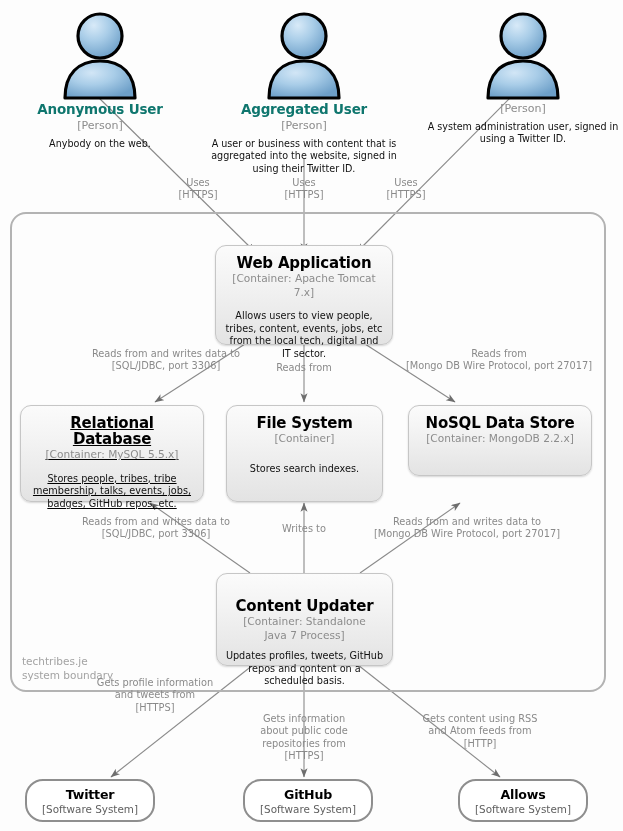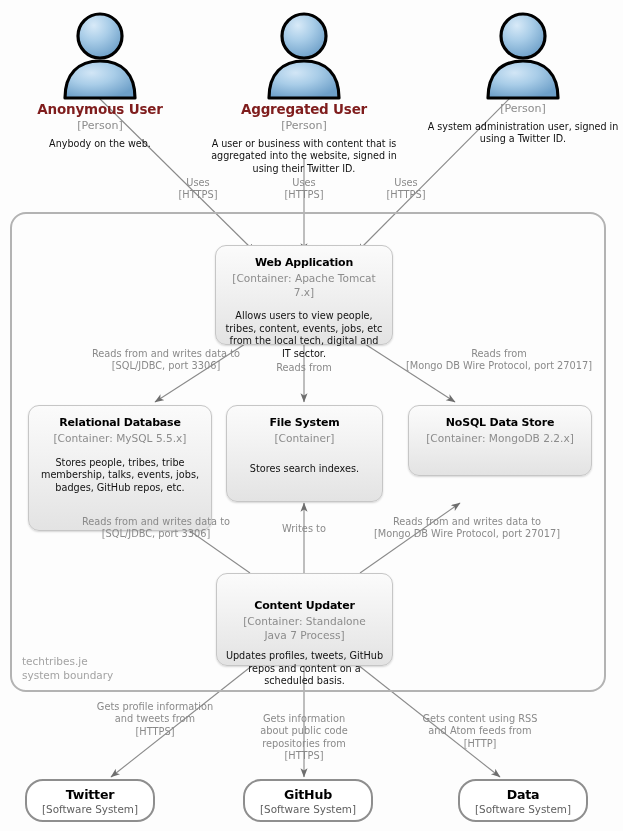--- a/index.html
+++ b/index.html
@@ -30,21 +30,21 @@
   }
   .person-icon {
     width: 88px;
     height: 92px;
     margin: 0 auto;
     display: block;
   }
   .person-name {
     font-size: 13.5px;
     font-weight: bold;
-    color: #7f1d1d;
+    color: #0f766e;
     letter-spacing: -0.2px;
     margin-top: 1px;
     white-space: nowrap;
   }
   .person-type {
     font-size: 11px;
     color: #8c8c8c;
     margin-top: 2px;
   }
   .person-desc {
@@ -75,21 +75,21 @@
     position: absolute;
     box-sizing: border-box;
     border: 1px solid #c6c6c6;
     border-radius: 11px;
     background: linear-gradient(to bottom, #fbfbfb 0%, #f2f2f2 40%, #e3e3e3 100%);
     box-shadow: 0 1px 2px rgba(0,0,0,0.16);
     text-align: center;
     padding: 9px 8px 8px 8px;
   }
   .box-title {
-    font-size: 11px;
+    font-size: 15px;
     font-weight: bold;
     color: #000000;
     letter-spacing: -0.2px;
     line-height: 16px;
     text-align: center;
   }
   .box-tech {
     font-size: 10.6px;
     color: #8c8c8c;
     line-height: 13.5px;
@@ -236,21 +236,21 @@
 content, events, jobs, etc from the
 local tech, digital and IT sector.</div>
   </div>
 
   <div class="edge-label" style="left:66px; top:348px; width:200px;">Reads from and writes data to
 [SQL/JDBC, port 3306]</div>
   <div class="edge-label" style="left:264px; top:362px; width:80px;">Reads from</div>
   <div class="edge-label" style="left:390px; top:348px; width:218px;">Reads from
 [Mongo DB Wire Protocol, port 27017]</div>
 
-  <div class="container-box" style="left:28px; top:405px; width:184px; height:126px;">
+  <div class="container-box" style="left:20px; top:405px; width:184px; height:97px;text-decoration:underline;">
     <div class="box-title">Relational Database</div>
     <div class="box-tech">[Container: MySQL 5.5.x]</div>
     <div class="box-desc">Stores people, tribes, tribe
 membership, talks, events, jobs,
 badges, GitHub repos, etc.</div>
   </div>
 
   <div class="container-box" style="left:226px; top:405px; width:157px; height:97px;">
     <div class="box-title">File System</div>
     <div class="box-tech">[Container]</div>
@@ -270,21 +270,21 @@
 
   <div class="container-box" style="left:216px; top:573px; width:177px; height:93px; padding-top:24px;">
     <div class="box-title">Content Updater</div>
     <div class="box-tech" style="white-space:pre-line;">[Container: Standalone
 Java 7 Process]</div>
     <div class="box-desc" style="margin-top:8px;">Updates profiles, tweets, GitHub
 repos and content on a scheduled
 basis.</div>
   </div>
 
-  <div class="edge-label" style="left:65px; top:701px; width:180px;">Gets profile information
+  <div class="edge-label" style="left:65px; top:677px; width:180px;">Gets profile information
 and tweets from
 [HTTPS]</div>
   <div class="edge-label" style="left:244px; top:713px; width:120px;">Gets information
 about public code
 repositories from
 [HTTPS]</div>
   <div class="edge-label" style="left:390px; top:713px; width:180px;">Gets content using RSS
 and Atom feeds from
 [HTTP]</div>
 
@@ -292,17 +292,17 @@
     <div class="ext-title">Twitter</div>
     <div class="ext-type">[Software System]</div>
   </div>
 
   <div class="ext-box" style="left:243px; top:779px; width:130px; height:43px;">
     <div class="ext-title">GitHub</div>
     <div class="ext-type">[Software System]</div>
   </div>
 
   <div class="ext-box" style="left:458px; top:779px; width:130px; height:43px;">
-    <div class="ext-title">Data</div>
+    <div class="ext-title">Allows</div>
     <div class="ext-type">[Software System]</div>
   </div>
 
 </div>
 
 </body></html>

